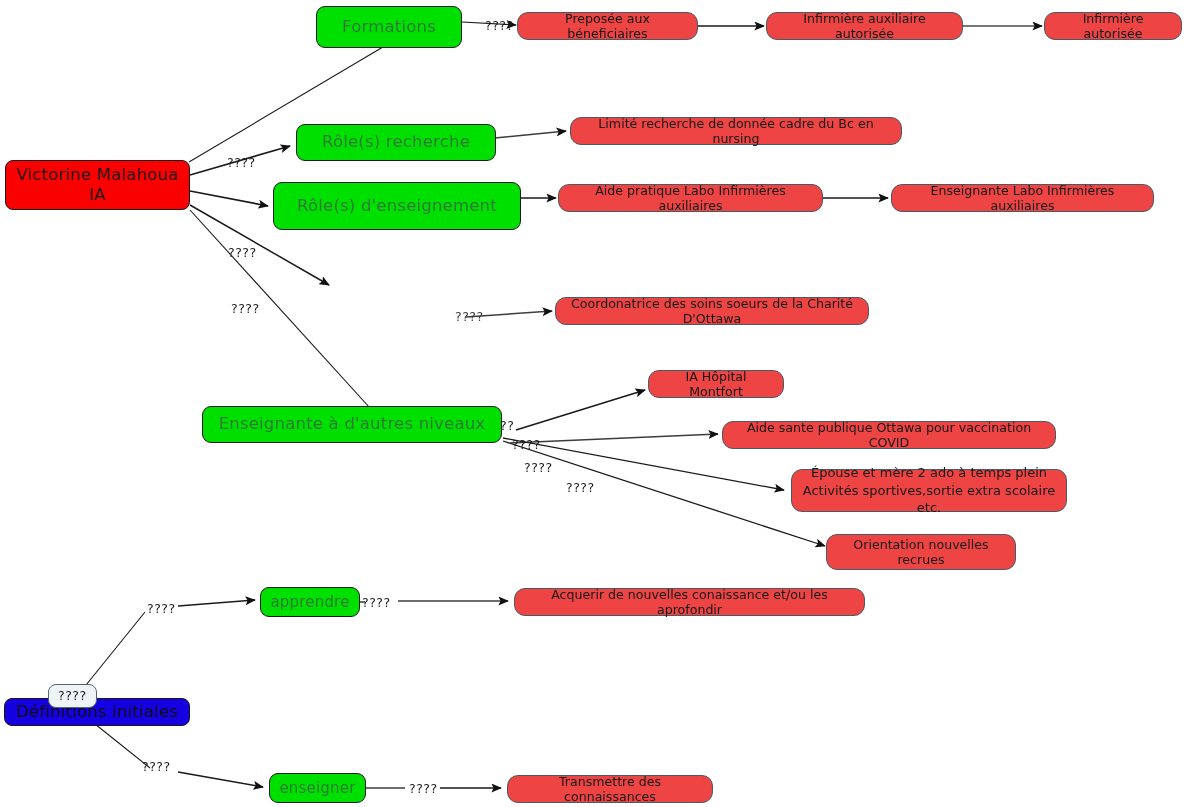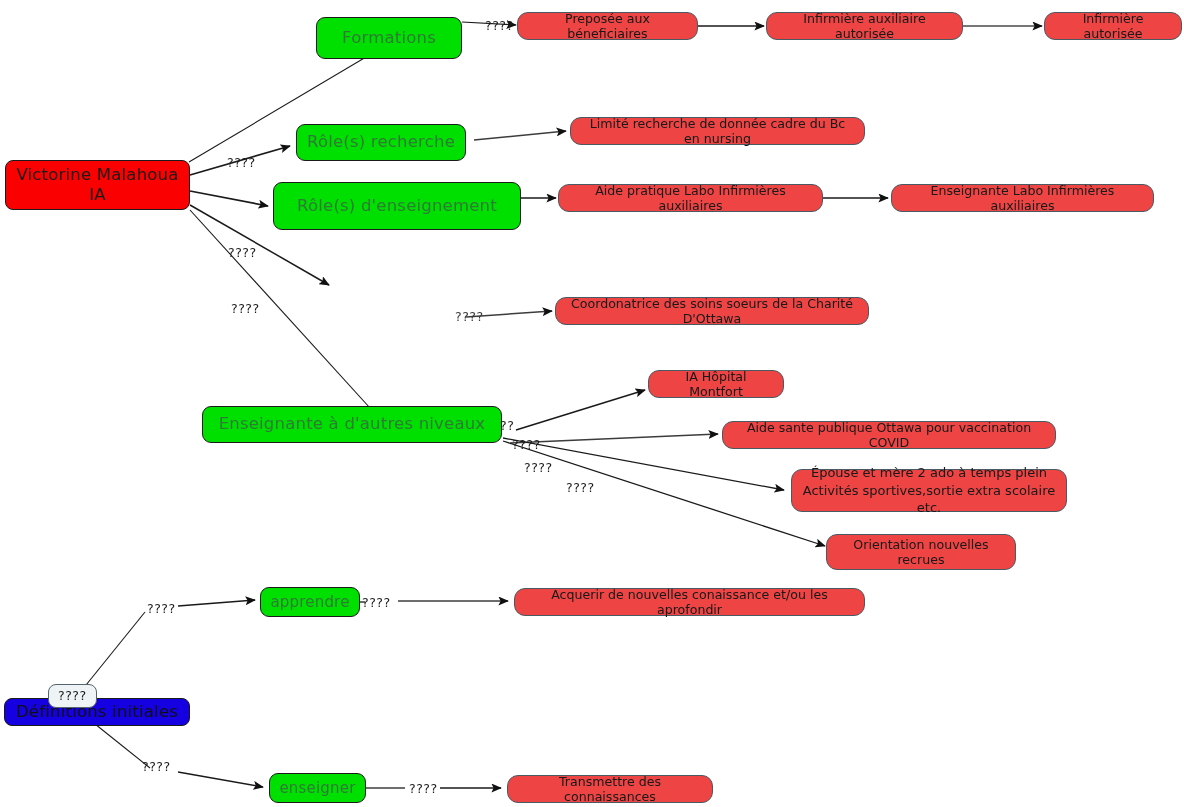--- a/index.html
+++ b/index.html
@@ -156,38 +156,38 @@
       <path d="M366,788 L405,788" stroke-width="1.3" stroke="#3c3c3c"></path>
       <path d="M440,788 L501,788" stroke-width="1.4" marker-end="url(#arrow)"></path>
     </g>
   </svg>
 
   <div class="node concept red" style="left:5px; top:160px; width:185px; height:50px;">
     <span>Victorine Malahoua
 IA</span>
   </div>
 
-  <div class="node concept green" style="left:316px; top:17px; width:146px; height:42px;">
+  <div class="node concept green" style="left:316px; top:6px; width:146px; height:42px;">
     <span>Formations</span>
   </div>
 
   <div class="node leaf" style="left:517px; top:12px; width:181px; height:28px;">
     <span>Preposée aux béneficiaires</span>
   </div>
   <div class="node leaf" style="left:766px; top:12px; width:197px; height:28px;">
     <span>Infirmière auxiliaire autorisée</span>
   </div>
   <div class="node leaf" style="left:1044px; top:12px; width:138px; height:28px;">
     <span>Infirmière autorisée</span>
   </div>
 
-  <div class="node concept green" style="left:296px; top:124px; width:170px; height:37px;">
+  <div class="node concept green" style="left:296px; top:124px; width:200px; height:37px;">
     <span>Rôle(s) recherche</span>
   </div>
-  <div class="node leaf" style="left:570px; top:117px; width:295px; height:28px;">
+  <div class="node leaf" style="left:570px; top:117px; width:332px; height:28px;">
     <span>Limité recherche de donnée cadre du Bc en nursing</span>
   </div>
 
   <div class="node concept green" style="left:273px; top:182px; width:248px; height:48px;">
     <span>Rôle(s) d'enseignement</span>
   </div>
   <div class="node leaf" style="left:558px; top:184px; width:265px; height:28px;">
     <span>Aide pratique Labo Infirmières auxiliaires</span>
   </div>
   <div class="node leaf" style="left:891px; top:184px; width:263px; height:28px;">

